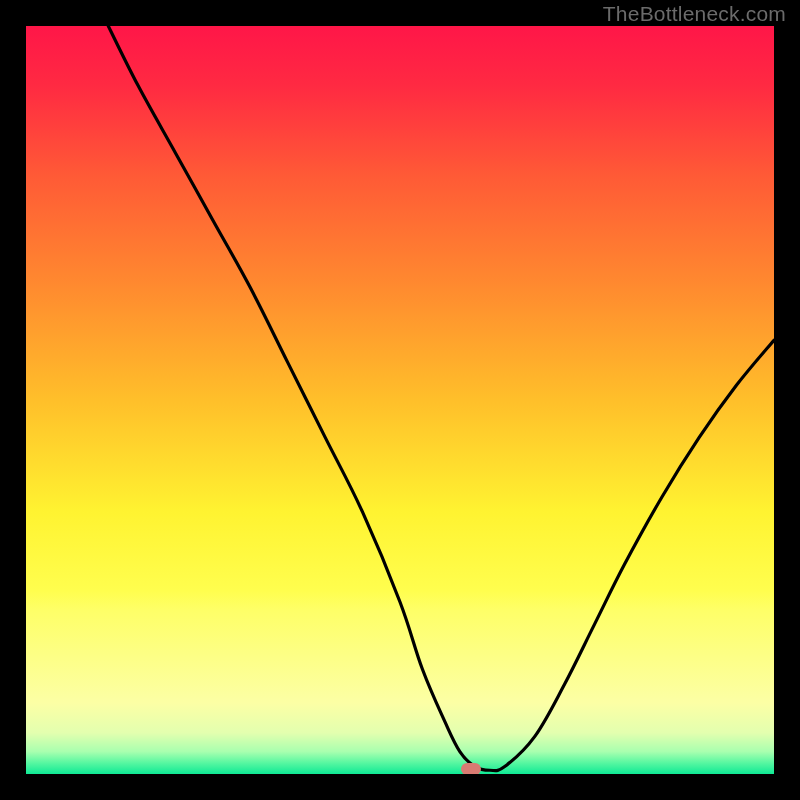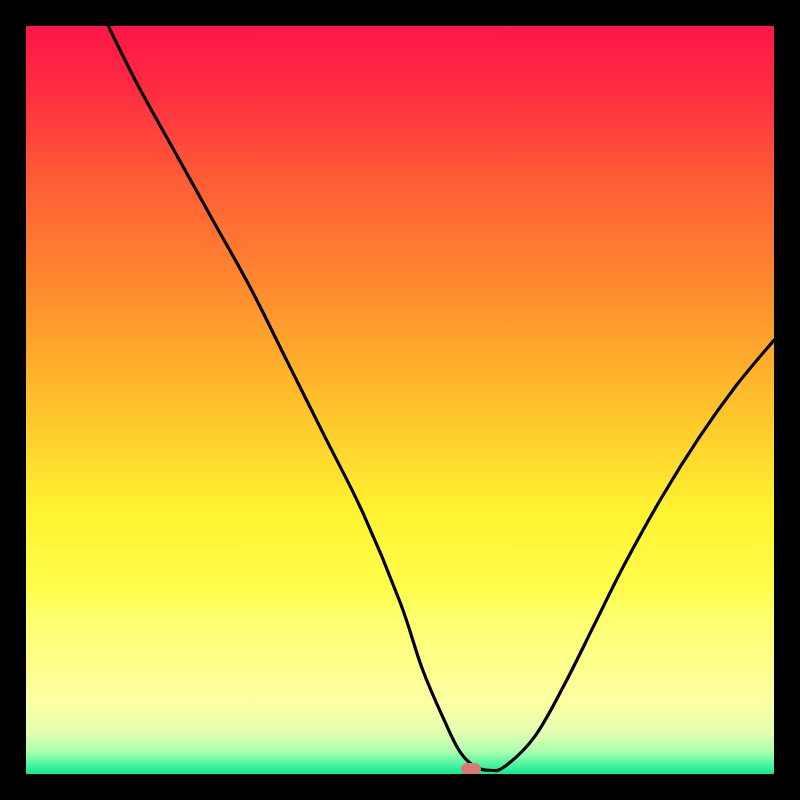--- a/index.html
+++ b/index.html
@@ -50,20 +50,21 @@
     height: 12px;
     background: #d87b72;
     border-radius: 6px;
     z-index: 3;
   }
 </style>
 </head>
 <body>
 
 <div class="frame">
+  <div class="watermark">TheBottleneck.com</div>
 
   <div class="plot-area">
     <svg class="gradient" viewBox="0 0 748 748" preserveAspectRatio="none">
       <defs>
         <linearGradient id="bg-grad" x1="0" y1="0" x2="0" y2="1">
             <stop offset="0%" stop-color="#ff1648"></stop>
             <stop offset="8%" stop-color="#ff2a42"></stop>
             <stop offset="20%" stop-color="#ff5a36"></stop>
             <stop offset="35%" stop-color="#ff8b2f"></stop>
             <stop offset="50%" stop-color="#ffbf2a"></stop>

